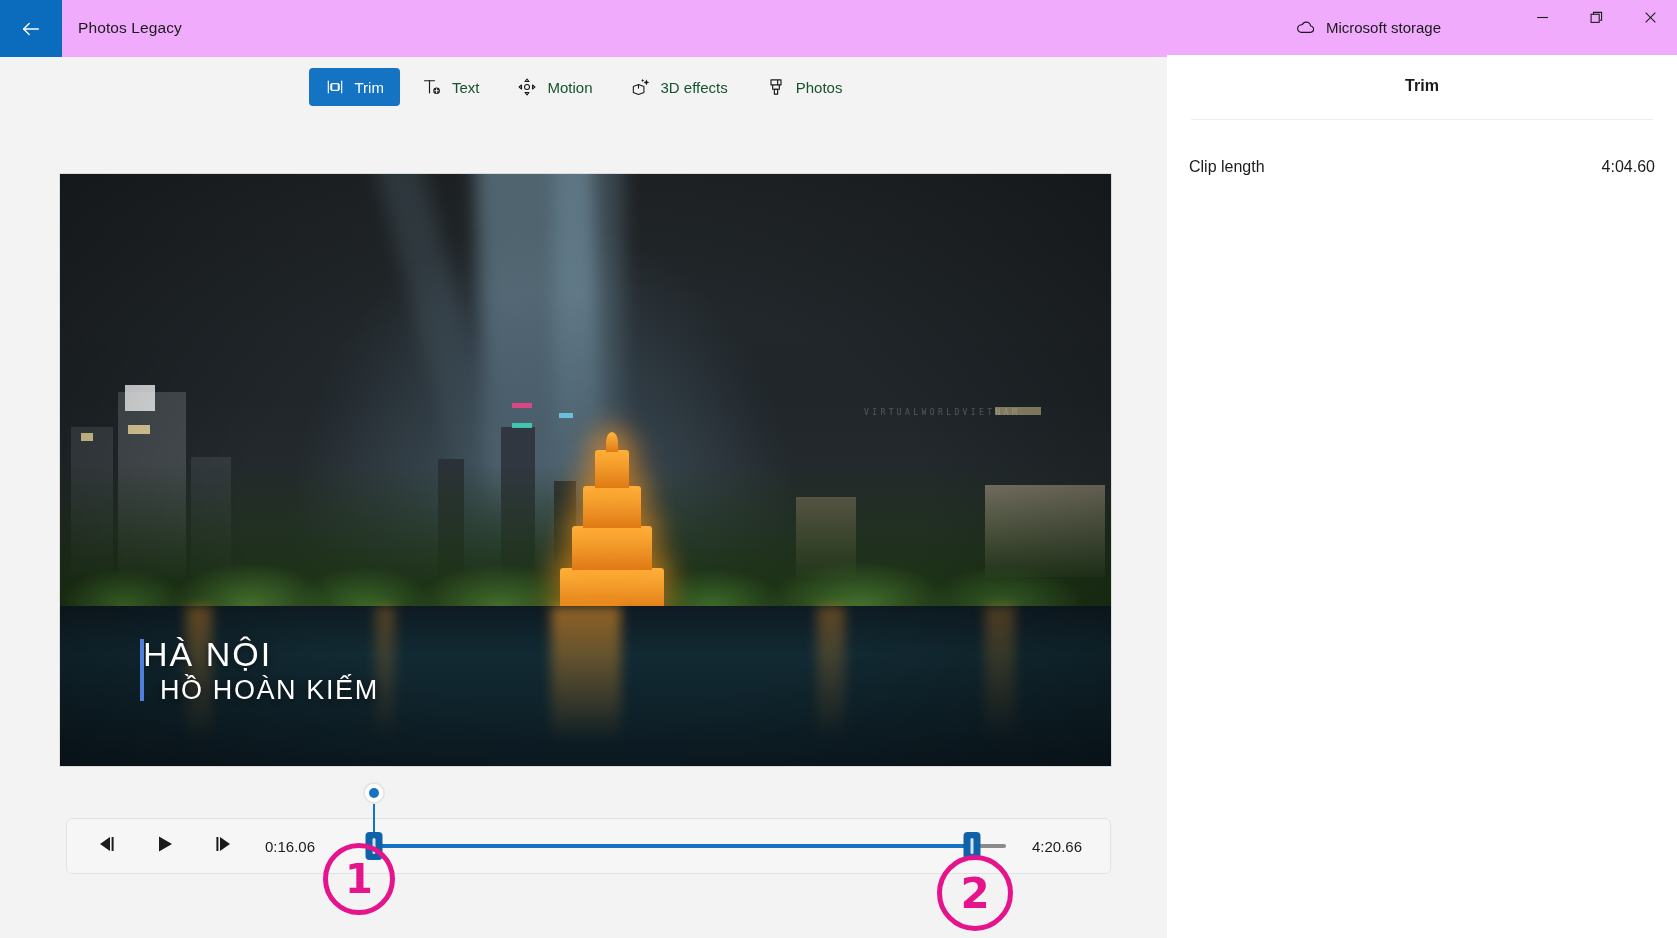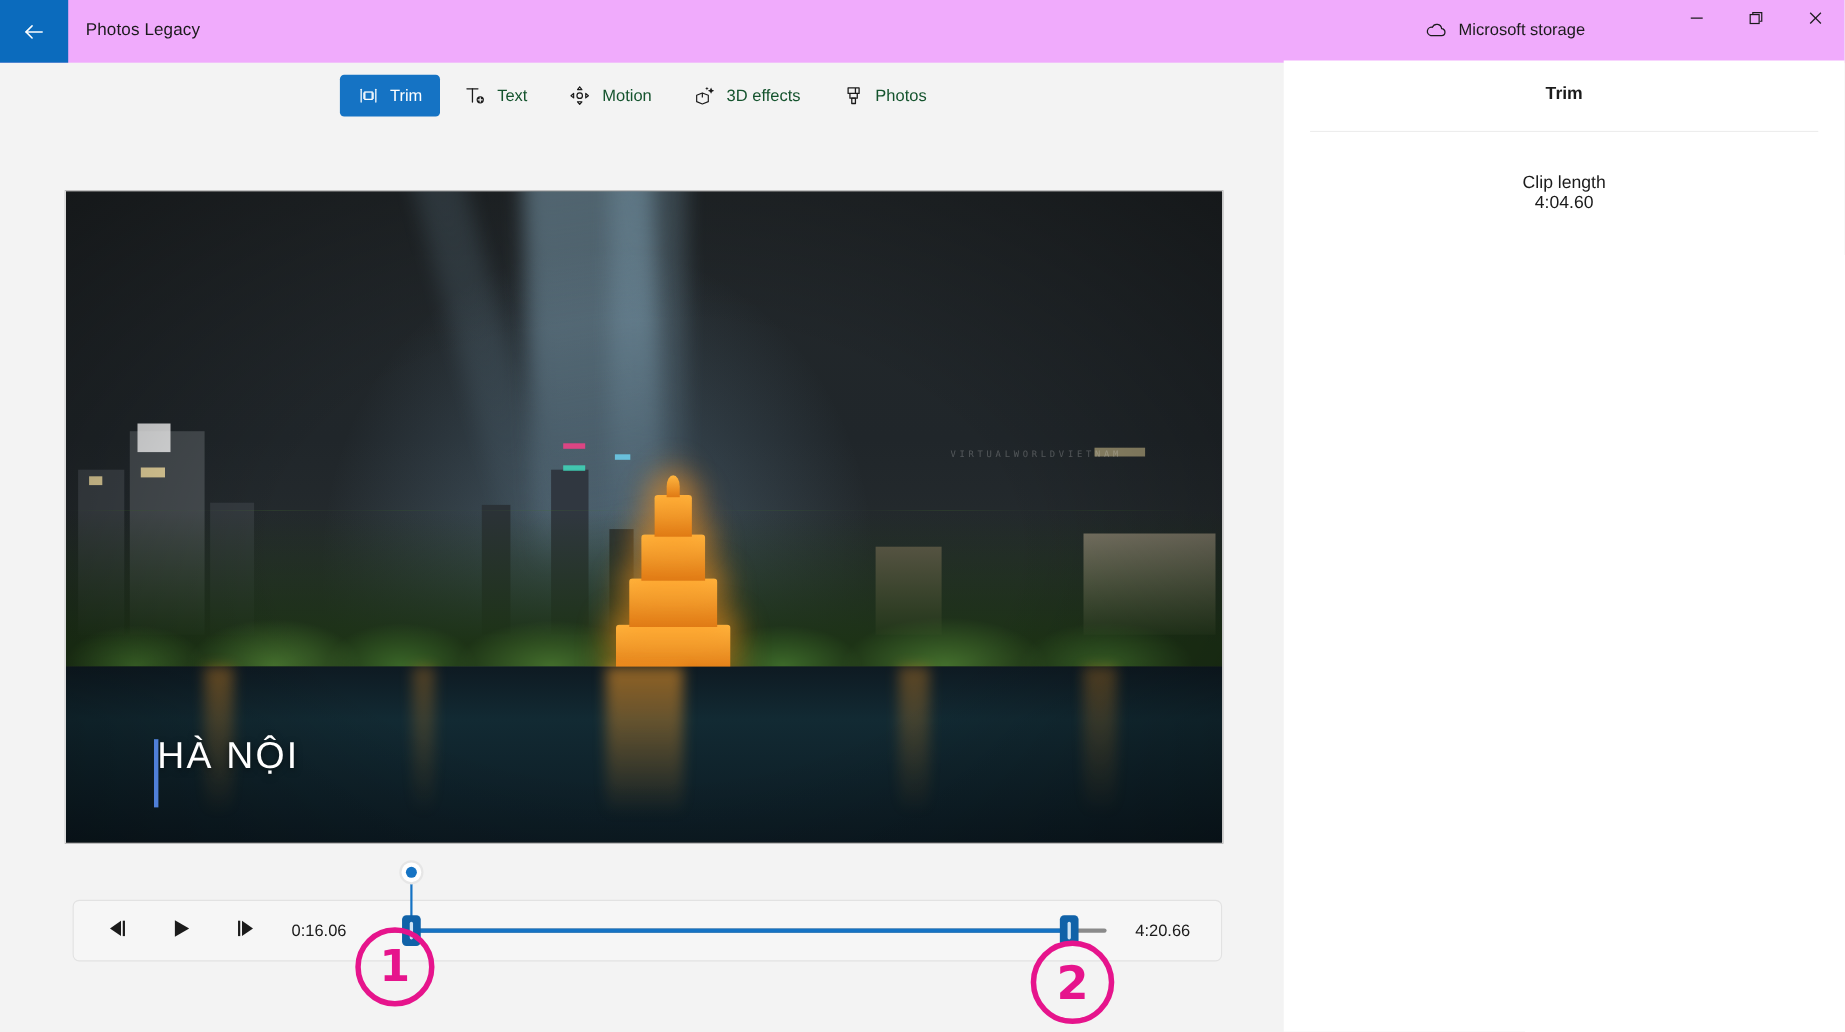--- a/index.html
+++ b/index.html
@@ -206,21 +206,21 @@
   }
   .panel-title {
     text-align: center; font-size: 16px; font-weight: bold;
     color: #1b1b1b; padding-top: 22px;
   }
   .panel-rule {
     margin: 24px 24px 0 24px; height: 1px; background: #ededed;
   }
   .prop-row {
     display: flex; align-items: center; justify-content: space-between;
-    margin: 38px 22px 0 22px; font-size: 16px; color: #1b1b1b; flex-direction: column;
+    margin: 38px 22px 0 22px; font-size: 16px; color: #1b1b1b;
   }
 </style>
 </head>
 <body>
 
 <div id="app">
 
   <div class="titlebar">
 
     <div class="back-btn">
@@ -380,20 +380,21 @@
         <div class="wglow" style="left:88%;width:30px;opacity:.55;"></div>
       </div>
 
       <div class="vignette"></div>
 
       <div class="watermark">VIRTUALWORLDVIETNAM</div>
 
       <div class="caption">
         <div class="bar"></div>
         <div class="cap-main">HÀ NỘI</div>
+        <div class="cap-sub">HỒ HOÀN KIẾM</div>
       </div>
     </div>
 
     <div class="transport">
 
       <div class="tbtn prev">
         <span>
           <svg width="20" height="18" viewBox="0 0 20 18" fill="#1b1b1b">
             <polygon points="13,2 13,16 3,9"></polygon>
             <rect x="14.6" y="2" width="2" height="14"></rect>

